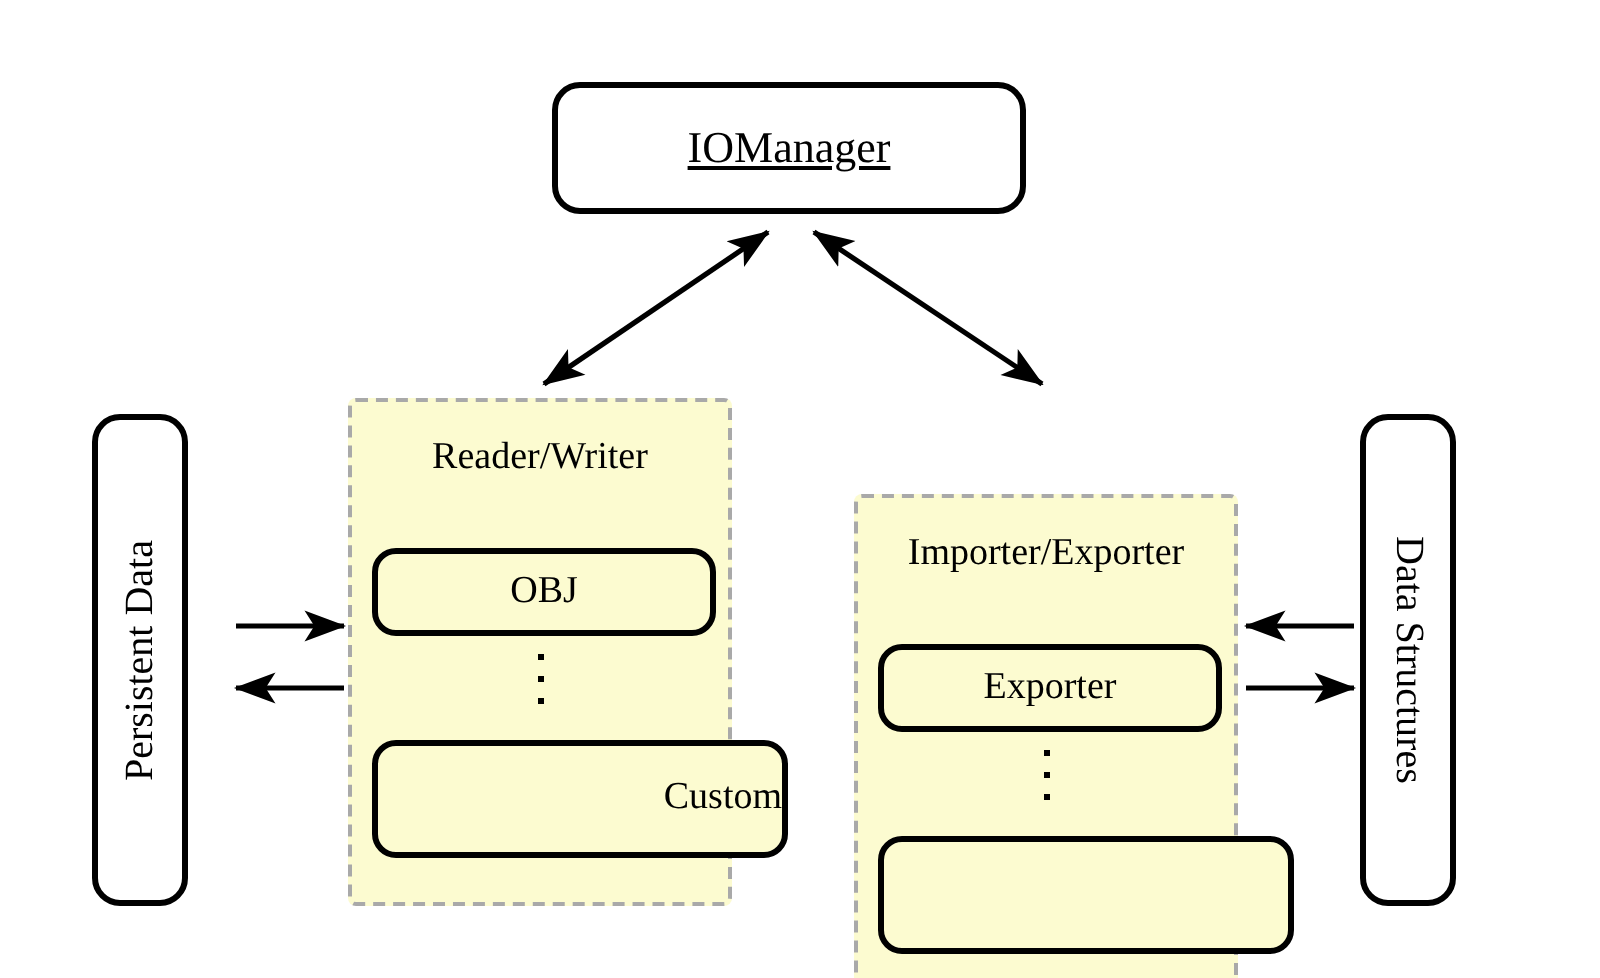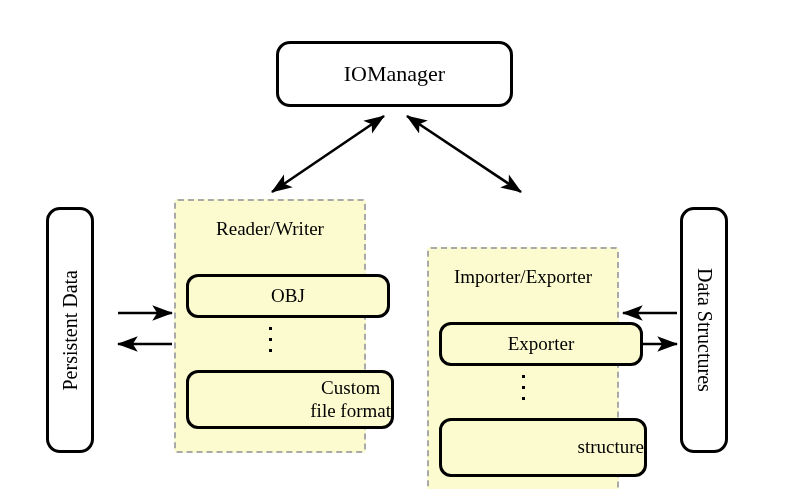--- a/index.html
+++ b/index.html
@@ -38,20 +38,21 @@
     color: #000000;
   }
 
   #io-manager {
     left: 276px;
     top: 41px;
     width: 237px;
     height: 66px;
     font-size: 22px;
     border-radius: 14px;
+    text-decoration: underline;
   }
 
   
   .side-node {
     position: absolute;
     box-sizing: border-box;
     border: 3px solid #000000;
     border-radius: 14px;
     background: #ffffff;
     display: flex;
@@ -124,21 +125,21 @@
     align-items: center;
     justify-content: center;
     text-align: center;
     color: #000000;
     font-size: 19px;
     line-height: 1.18;
   }
   .inner-top {
     left: 10px;
     top: 73px;
-    width: 204px;
+    width: 172px;
     height: 44px;
     align-items: center;
   }
   .inner-bottom {
     left: 10px;
     top: 169px;
     width: 208px;
     height: 59px;
     justify-content: flex-end;
   }
@@ -211,38 +212,36 @@
 
     <div class="vdots">
       <span></span>
         <span></span>
         <span></span>
     </div>
 
     <div class="inner-node inner-bottom">
       <div>
         <div>Custom</div>
-        <div>file format</div>
       </div>
     </div>
   </div>
 
   <div class="panel" id="panel-importer-exporter">
     <div class="panel-title">Importer/Exporter</div>
 
     <div class="inner-node inner-top">
       <span>Exporter</span>
     </div>
 
     <div class="vdots">
       <span></span>
         <span></span>
         <span></span>
     </div>
 
     <div class="inner-node inner-bottom">
       <div>
-        <div>structure</div>
       </div>
     </div>
   </div>
 
 </div>
 
 </body></html>

